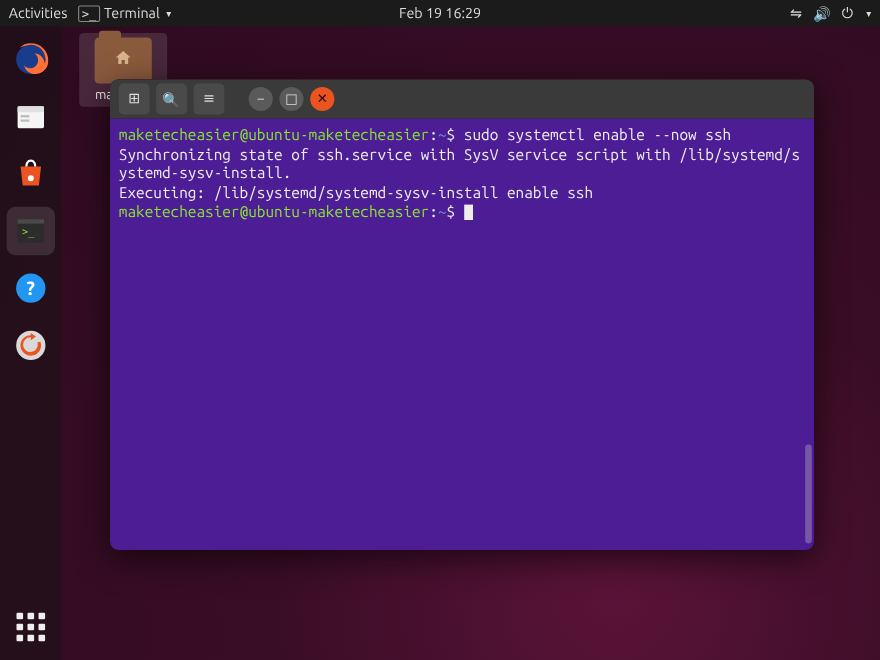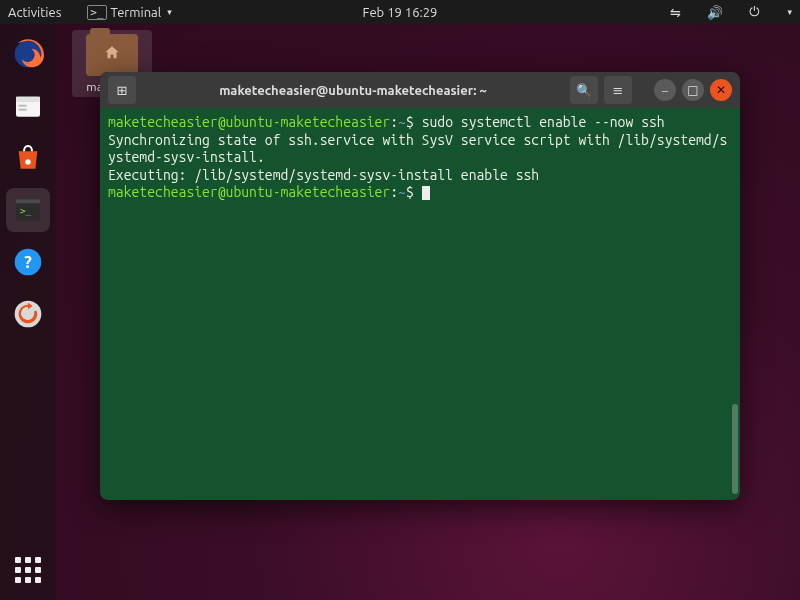--- a/index.html
+++ b/index.html
@@ -10,21 +10,21 @@
     position: relative;
   }
   
   .topbar {
     position: absolute; top:0; left:0; right:0; height:24px;
     background:#1b1b1b; color:#ddd;
     display:flex; align-items:center; justify-content:space-between;
     font-size:13px; padding:0 8px;
     z-index:5;
   }
-  .topbar .left, .topbar .right { display:flex; align-items:center; gap:26px; }
+  .topbar .left, .topbar .right { display:flex; align-items:center; gap:10px; }
   .topbar .center { position:absolute; left:50%; transform:translateX(-50%); }
   .tri-down { font-size:9px; margin-left:2px; }
   
   .dock {
     position:absolute; top:24px; left:0; bottom:0; width:56px;
     background:rgba(20,20,20,0.45);
     display:flex; flex-direction:column; align-items:center;
     padding-top:8px; gap:8px; z-index:4;
   }
   .dock-item {
@@ -72,21 +72,21 @@
   }
   .tb-title { flex:1; text-align:center; font-weight:bold; }
   .win-ctrl {
     width:22px; height:22px; border-radius:50%;
     display:flex; align-items:center; justify-content:center;
     cursor:pointer; font-size:12px;
   }
   .win-min, .win-max { background:#5a5a5a; }
   .win-close { background:#e95420; color:#2c001e; }
   .term-body {
-    flex:1; background:#14532d; padding:6px 8px;
+    flex:1; background:#4c1d95; padding:6px 8px;
     font-family: "Ubuntu Mono","DejaVu Sans Mono",monospace;
     font-size:14px; line-height:1.25; color:#eeeeec;
     white-space:pre-wrap; word-break:break-all;
     position:relative;
   }
   .prompt-user { color:#8ae234; }
   .prompt-path { color:#729fcf; }
   .cursor {
     display:inline-block; width:8px; height:14px; background:#eeeeec;
     vertical-align:text-bottom;
@@ -181,21 +181,20 @@
         <span></span>
     </div>
   </div>
 </div>
 
 <div class="window">
   <div class="titlebar">
     <div class="tb-btn">
         <span>⊞</span>
       </div>
-    <div class="tb-title">maketecheasier@ubuntu-maketecheasier: ~</div>
     <div class="tb-btn">
         <span>🔍</span>
       </div>
     <div class="tb-btn">
         <span>≡</span>
       </div>
     <div style="width:10px"></div>
     <div class="win-ctrl win-min">
         <span>–</span>
       </div>

